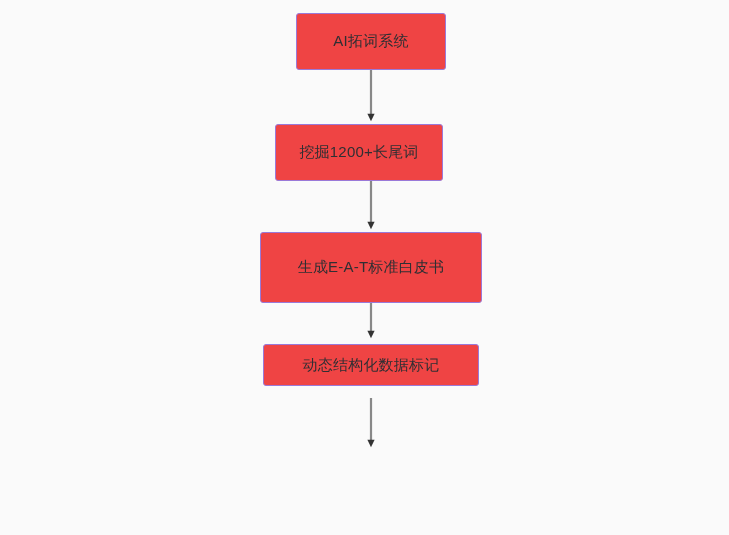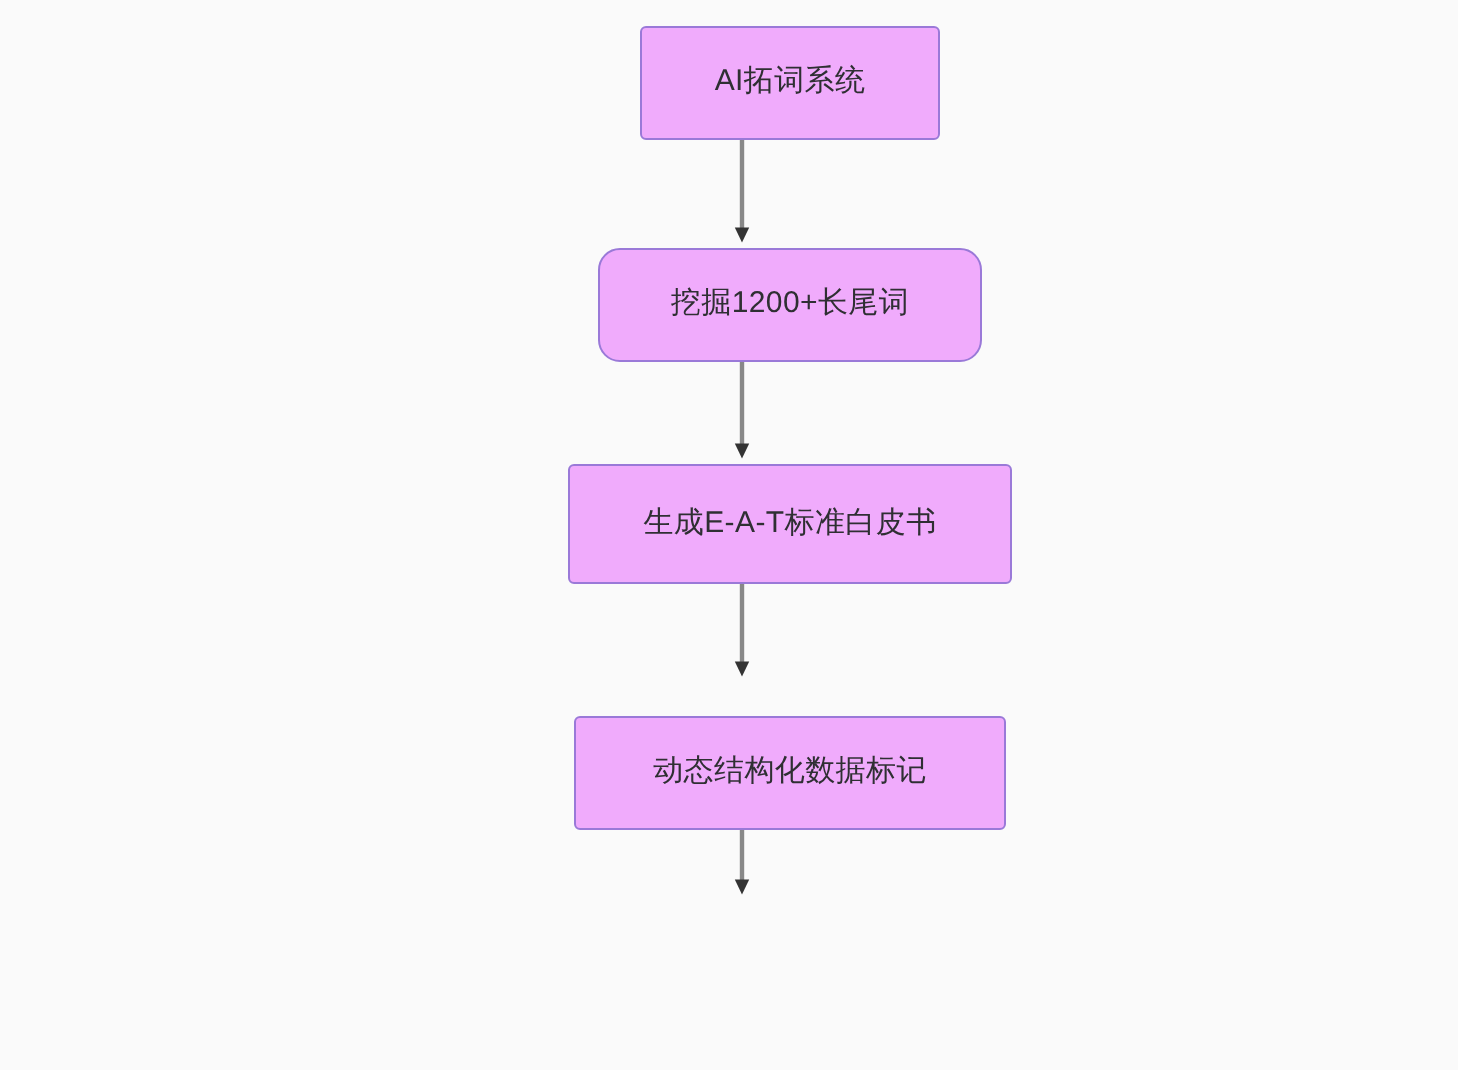--- a/index.html
+++ b/index.html
@@ -31,44 +31,43 @@
     height: 535px;
     z-index: 1;
     pointer-events: none;
   }
 
   
   .node {
     position: absolute;
     z-index: 2;
     box-sizing: border-box;
-    background: #f0abfc;
+    background: #ef4444;
     border: 1.6px solid #9a79d8;
     border-radius: 3px;
     display: flex;
     align-items: center;
     justify-content: center;
     color: #2f2f33;
     font-size: 15px;
     line-height: 1.25;
     letter-spacing: 0.2px;
     white-space: nowrap;
     user-select: none;
-    margin-left: 24px;
   }
 
   .node-label {
     display: block;
   }
 
   
   .node-1 { left: 296px; top: 13px;  width: 150px; height: 57px; }
-  .node-2 { left: 275px; top: 124px; width: 192px; height: 57px; border-radius: 11px; }
-  .node-3 { left: 260px; top: 232px; width: 222px; height: 60px; }
-  .node-4 { left: 263px; top: 358px; width: 216px; height: 57px; }
+  .node-2 { left: 275px; top: 124px; width: 168px; height: 57px; }
+  .node-3 { left: 260px; top: 232px; width: 222px; height: 71px; }
+  .node-4 { left: 263px; top: 344px; width: 216px; height: 42px; }
   .node-5 { left: 252px; top: 450px; width: 238px; height: 57px; }
 </style>
 </head>
 <body>
 
 <div id="flow-canvas">
 
   <svg id="connector-layer" width="729" height="535" viewBox="0 0 729 535" xmlns="http://www.w3.org/2000/svg">
     <defs>
       <marker id="arrowhead" markerWidth="9" markerHeight="9" refX="4.2" refY="4.2" orient="auto" markerUnits="userSpaceOnUse">

